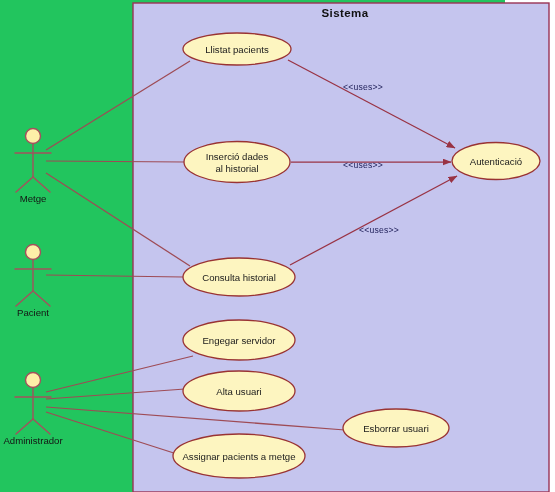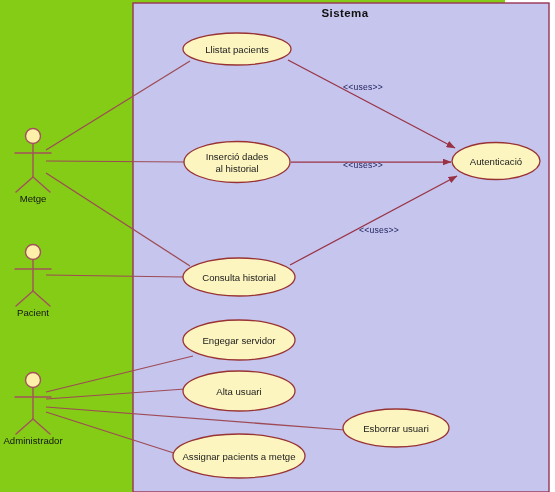--- a/index.html
+++ b/index.html
@@ -11,21 +11,21 @@
   body {
     width: 555px;
     height: 492px;
     font-family: "Liberation Sans", sans-serif;
     overflow: hidden;
   }
   #diagram-root {
     position: relative;
     width: 505px;
     height: 492px;
-    background: #84cc16;
+    background: #22c55e;
   }
   svg#uml-canvas {
     display: block;
     width: 555px;
     height: 492px;
   }
   .system-boundary-rect {
     fill: #c5c5ee;
     stroke: #993355;
     stroke-width: 1.4;

